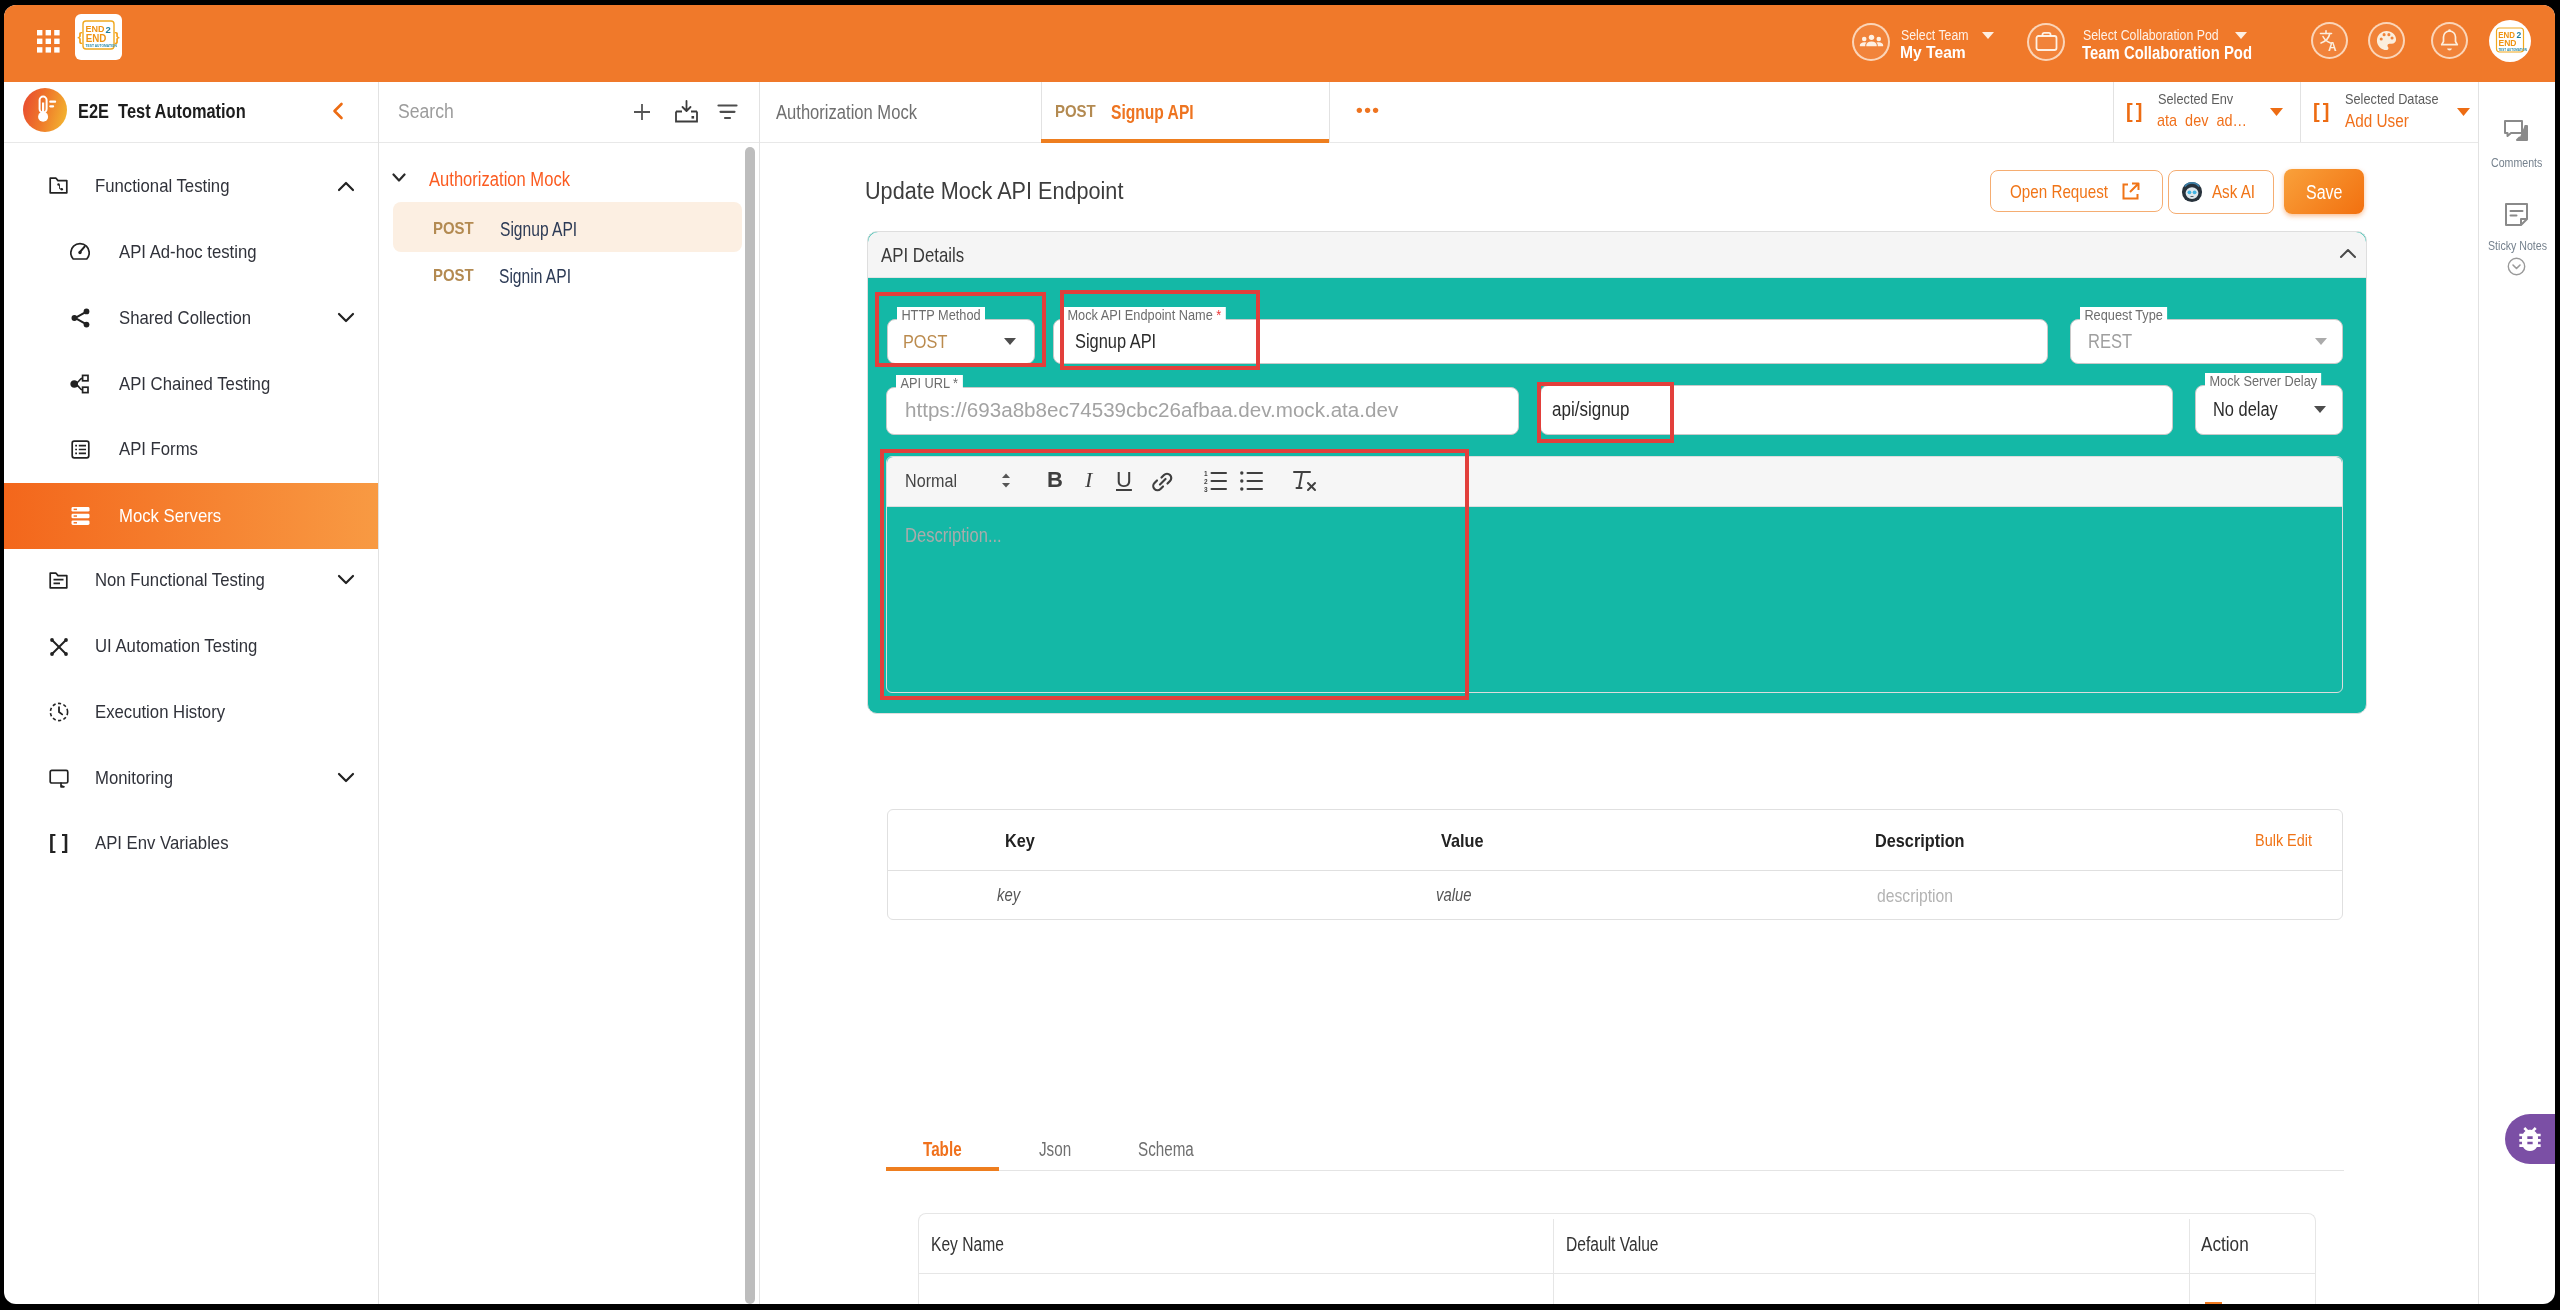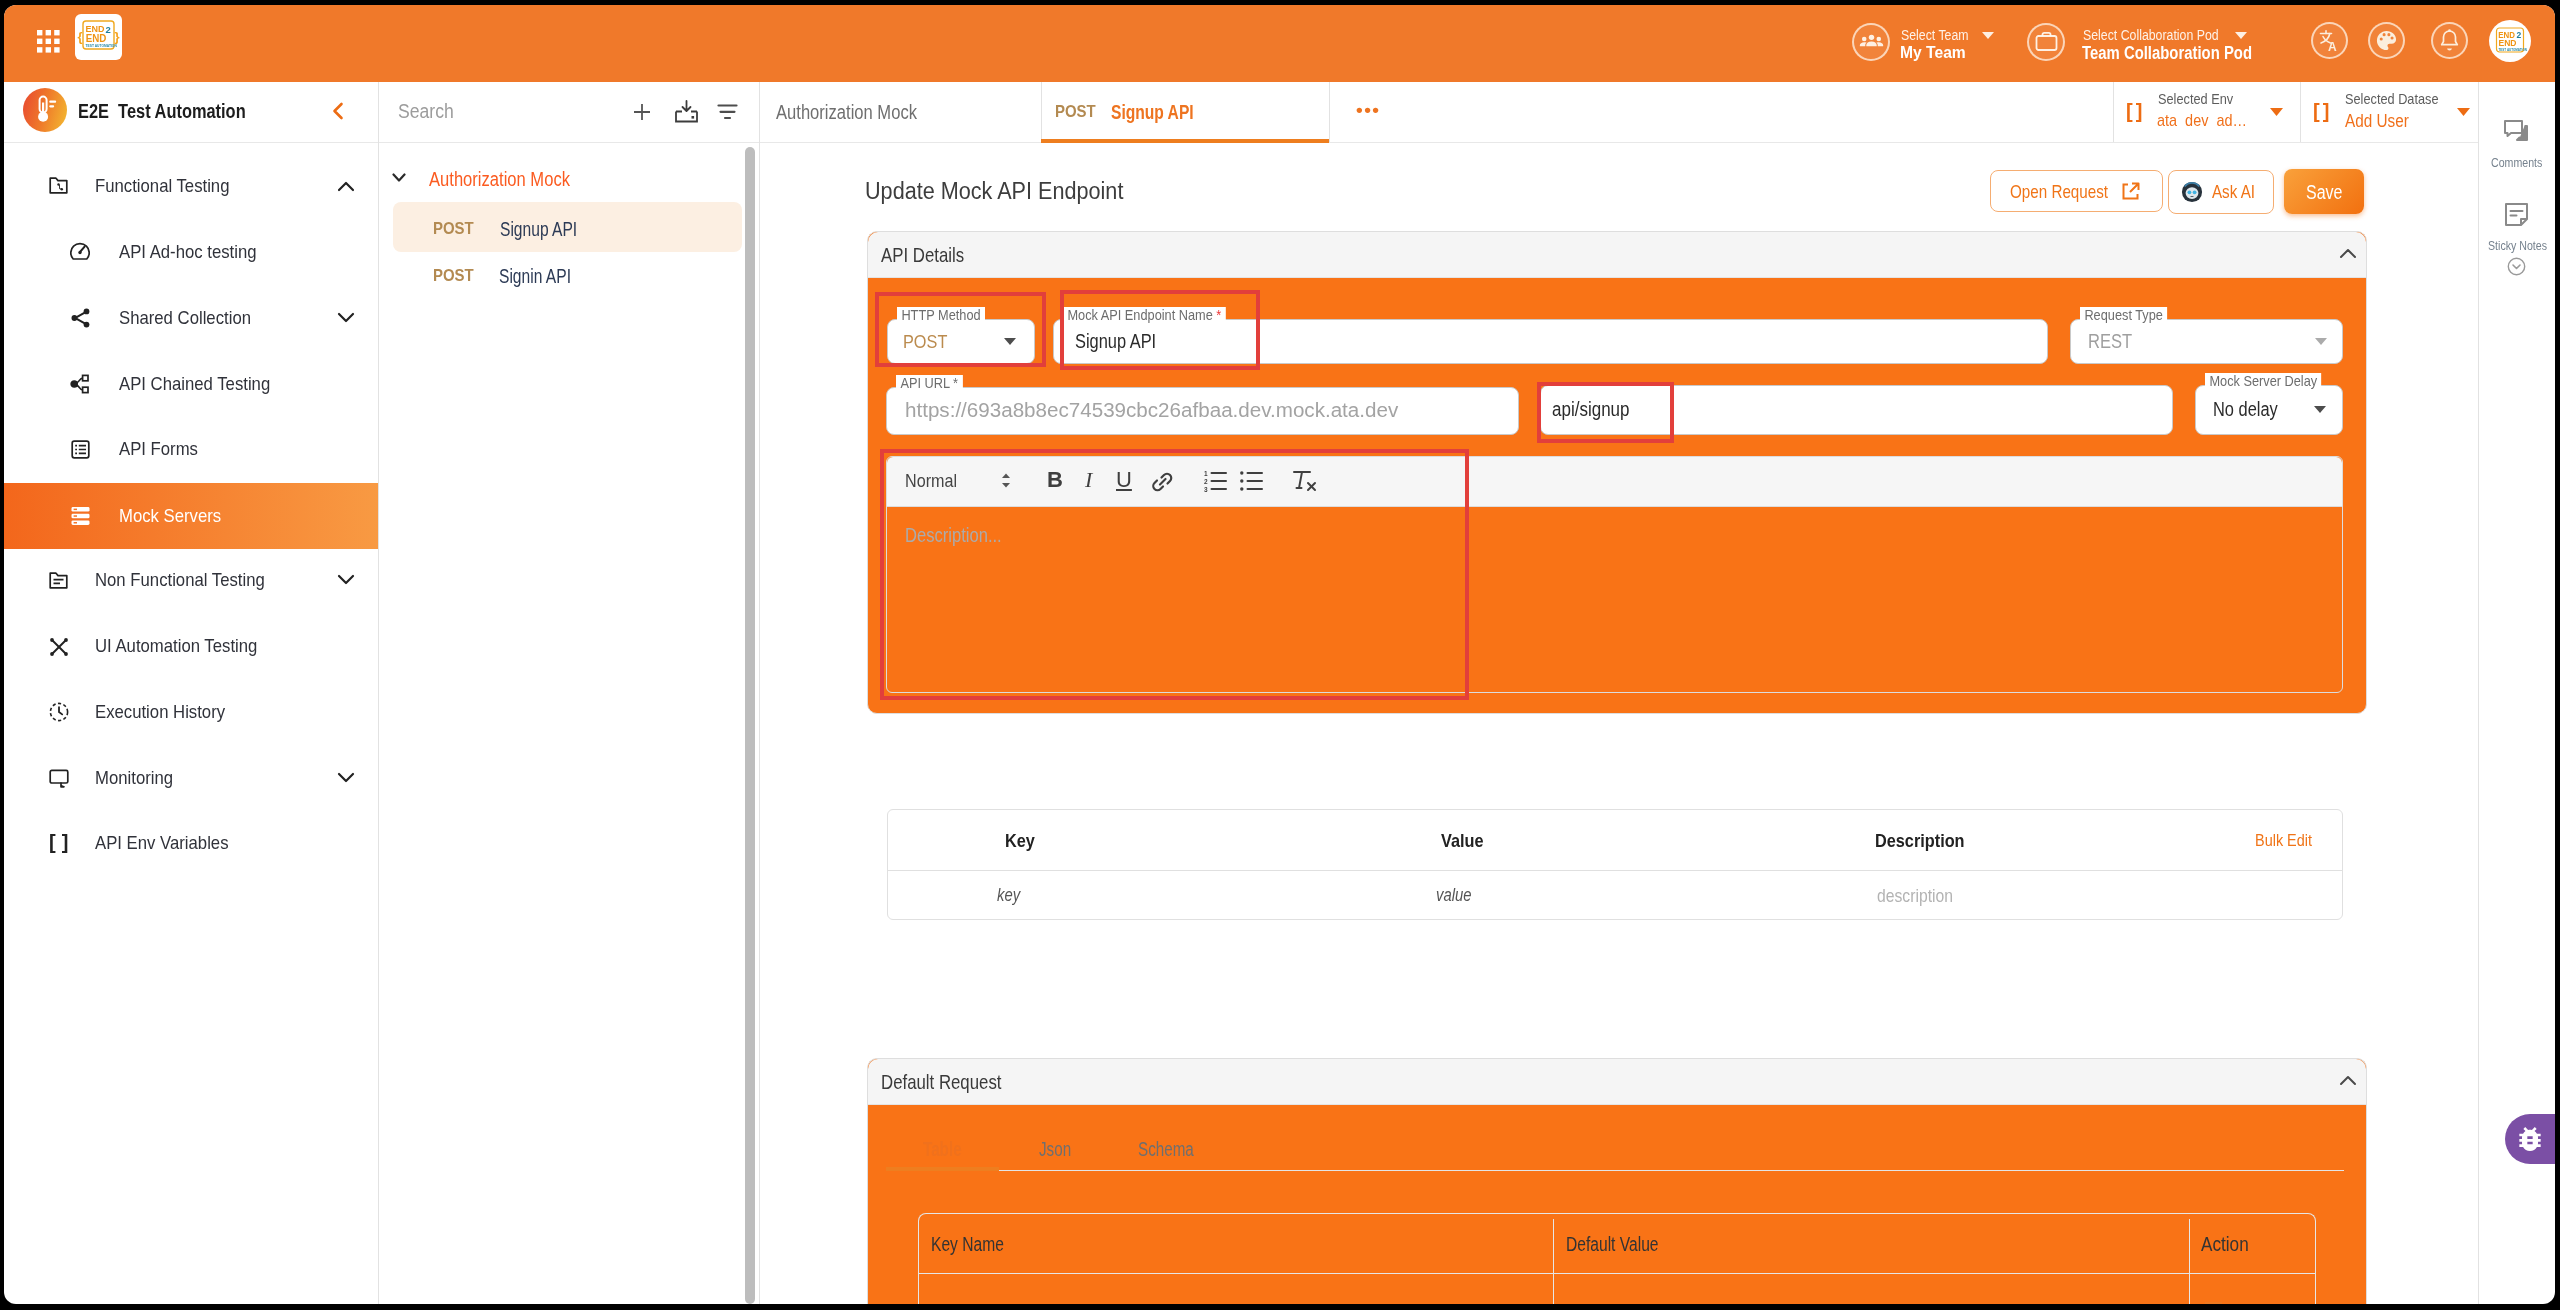--- a/index.html
+++ b/index.html
@@ -16,21 +16,21 @@
   
   .fieldbox { position:absolute; border:1px solid #c9c9c9; border-radius:8px; background:#fff; }
   .fieldlabel { position:absolute; background:#fff; font-size:14.5px; color:#6d6d6d; padding:0 5px; white-space:nowrap; transform:scaleX(.88); transform-origin:0 50%; }
   .redbox { position:absolute; border:4px solid #e23f3b; }
   .sx78{transform:scaleX(.78);transform-origin:0 50%}
   .sx80{transform:scaleX(.80);transform-origin:0 50%}
   .sx82{transform:scaleX(.82);transform-origin:0 50%}
   .sx85{transform:scaleX(.85);transform-origin:0 50%}
   .sx88{transform:scaleX(.88);transform-origin:0 50%}
   .sx92{transform:scaleX(.92);transform-origin:0 50%}
-  .card { position:absolute; left:867px; width:1500px; border:1px solid #dedede; border-radius:10px; background:#f97316; }
+  .card { position:absolute; left:867px; width:1500px; border:1px solid #dedede; border-radius:10px; background:#14b8a6; }
   .cardhead { position:absolute; left:0; top:0; right:0; height:46px; background:#f5f5f5; border-bottom:1px solid #e4e4e4; border-radius:10px 10px 0 0; }
   .cardtitle { position:absolute; left:13px; font-size:21px; color:#3a3a3a; }
 </style>
 </head>
 <body>
 <div class="window">
 <div class="canvas">
 
   <div class="topbar"></div>
 
@@ -435,27 +435,20 @@
   <div class="abs" style="left:887px;top:809px;width:1456px;height:111px;border:1px solid #e0e0e0;border-radius:6px"></div>
   <div class="abs" style="left:887px;top:870px;width:1456px;height:1px;background:#e0e0e0"></div>
   <div class="abs sx88" style="left:1005px;top:830px;font-size:18.5px;font-weight:bold;color:#222">Key</div>
   <div class="abs sx88" style="left:1441px;top:830px;font-size:18.5px;font-weight:bold;color:#222">Value</div>
   <div class="abs sx88" style="left:1875px;top:830px;font-size:18.5px;font-weight:bold;color:#222">Description</div>
   <div class="abs sx85" style="left:2255px;top:831px;font-size:17px;color:#f07417">Bulk Edit</div>
   <div class="abs sx85" style="left:997px;top:885px;font-size:17.5px;font-style:italic;color:#555">key</div>
   <div class="abs sx85" style="left:1436px;top:885px;font-size:17.5px;font-style:italic;color:#555">value</div>
   <div class="abs sx85" style="left:1877px;top:885px;font-size:18.5px;color:#b3b3b3">description</div>
 
-  <div class="card" style="top:1058px;height:252px;border-bottom:none;border-radius:10px 10px 0 0">
-    <div class="cardhead"></div>
-    <div class="cardtitle sx80" style="top:11px">Default Request</div>
-    <svg class="abs" style="left:1471px;top:16px" width="18" height="11" viewBox="0 0 18 11">
-          <path d="M2 9 L9 2 L16 9" fill="none" stroke="#4a4a4a" stroke-width="2" stroke-linecap="round" stroke-linejoin="round"></path>
-        </svg>
-  </div>
   <div class="abs sx78" style="left:923px;top:1138px;font-size:19.5px;font-weight:bold;color:#f0711c">Table</div>
   <div class="abs sx78" style="left:1039px;top:1138px;font-size:19.5px;color:#6f6f6f">Json</div>
   <div class="abs sx78" style="left:1138px;top:1138px;font-size:19.5px;color:#6f6f6f">Schema</div>
   <div class="abs" style="left:886px;top:1170px;width:1458px;height:1px;background:#e4e4e4"></div>
   <div class="abs" style="left:886px;top:1167px;width:113px;height:4px;background:#ee7e1f"></div>
 
   <div class="abs" style="left:918px;top:1213px;width:1398px;height:97px;border:1px solid #e6e6e6;border-radius:8px 8px 0 0;border-bottom:none"></div>
   <div class="abs" style="left:918px;top:1273px;width:1398px;height:1px;background:#e6e6e6"></div>
   <div class="vline" style="left:1553px;top:1219px;height:91px;background:#e6e6e6"></div>
   <div class="vline" style="left:2189px;top:1219px;height:91px;background:#e6e6e6"></div>

